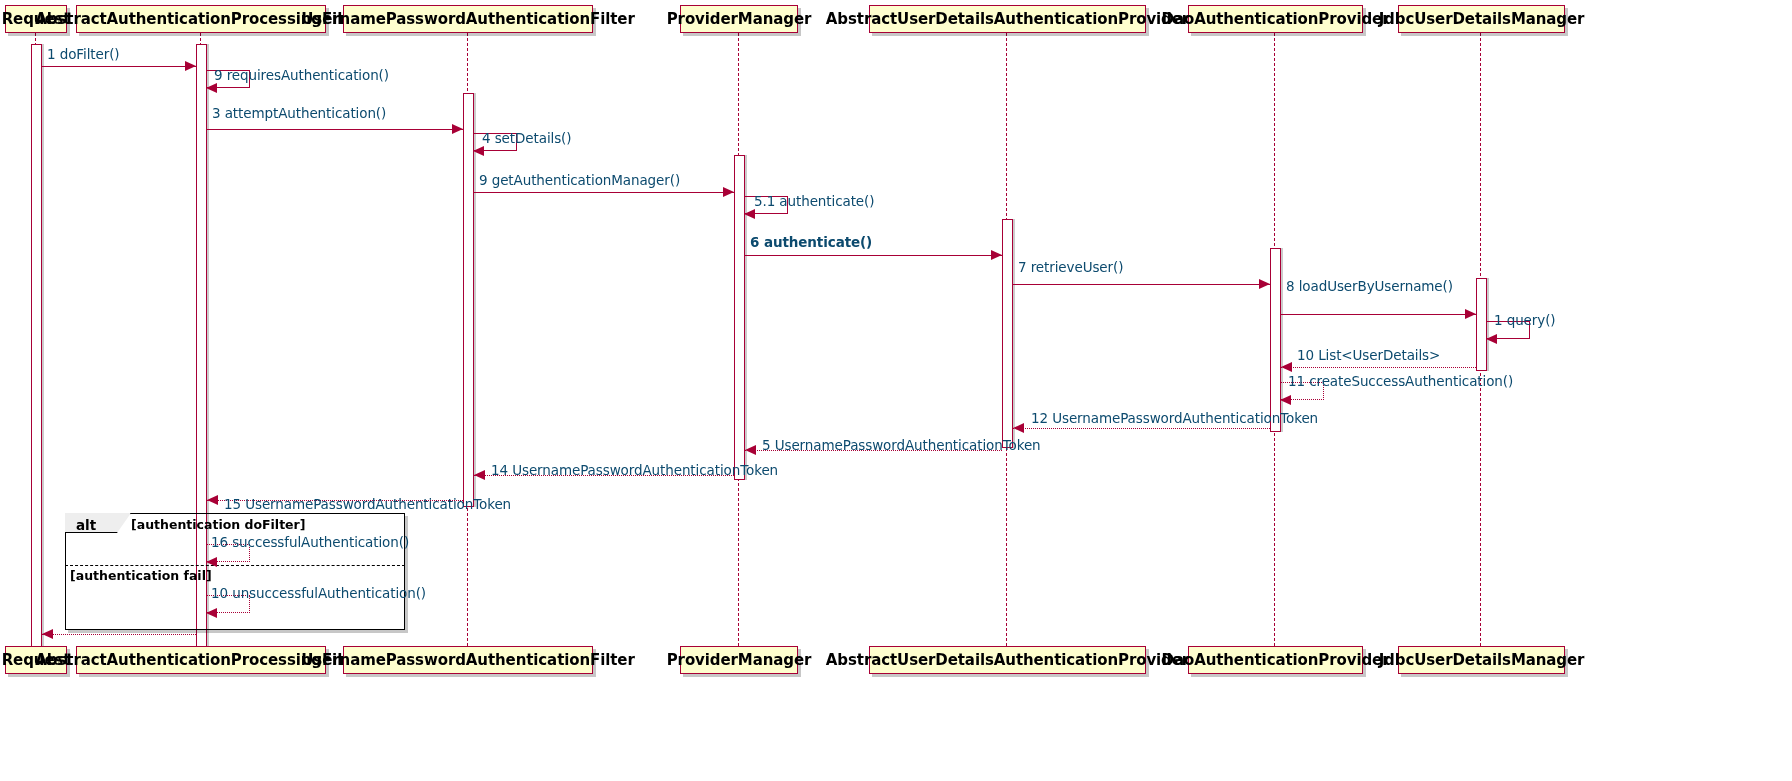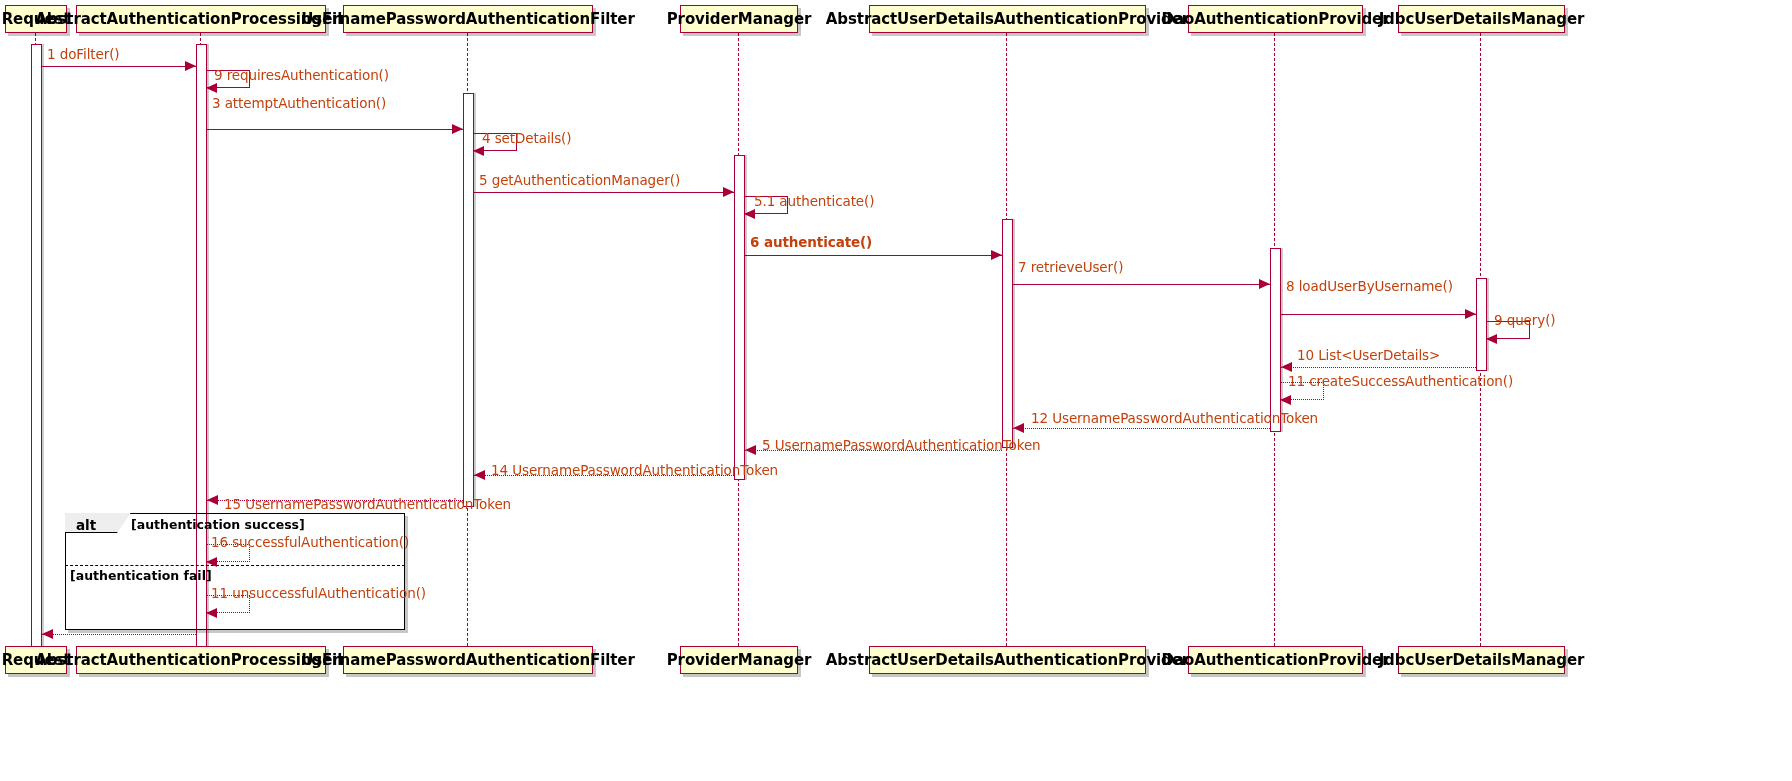--- a/index.html
+++ b/index.html
@@ -71,21 +71,21 @@
     border-left: 11px solid #A80036;
   }
   .arrow.left {
     border-top: 5px solid transparent;
     border-bottom: 5px solid transparent;
     border-right: 11px solid #A80036;
   }
   .msg-label {
     position: absolute;
     font-size: 13.5px;
-    color: #c2410c;
+    color: #0c4a6e;
     white-space: nowrap;
     line-height: 1;
     letter-spacing: -0.1px;
   }
 
   
   .self-msg {
     position: absolute;
     box-sizing: border-box;
     border-top: 1.4px solid #A80036;
@@ -163,53 +163,53 @@
     <div class="participant" style="left: 680px; top: 646px; width: 118px; height: 28px;">ProviderManager</div>
     <div class="participant" style="left: 869px; top: 5px; width: 277px; height: 28px;">AbstractUserDetailsAuthenticationProvider</div>
     <div class="participant" style="left: 869px; top: 646px; width: 277px; height: 28px;">AbstractUserDetailsAuthenticationProvider</div>
     <div class="participant" style="left: 1188px; top: 5px; width: 175px; height: 28px;">DaoAuthenticationProvider</div>
     <div class="participant" style="left: 1188px; top: 646px; width: 175px; height: 28px;">DaoAuthenticationProvider</div>
     <div class="participant" style="left: 1398px; top: 5px; width: 167px; height: 28px;">JdbcUserDetailsManager</div>
     <div class="participant" style="left: 1398px; top: 646px; width: 167px; height: 28px;">JdbcUserDetailsManager</div>
     <div class="alt-box" style="left: 65px; top: 513px; width: 340px; height: 117px;"></div>
     <div class="alt-tab" style="left: 65px; top: 513px; width: 66px; height: 20px; clip-path: polygon(0px 0px, 100% 0px, 78.7879% 100%, 0px 100%);"></div>
     <div class="alt-tab-label" style="left: 76px; top: 519px;">alt</div>
-    <div class="alt-cond" style="left: 131px; top: 519px;">[authentication success]</div>
+    <div class="alt-cond" style="left: 131px; top: 519px;">[authentication doFilter]</div>
     <div class="alt-divider" style="left: 65px; top: 565px; width: 340px;"></div>
     <div class="alt-cond" style="left: 70px; top: 570px;">[authentication fail]</div>
     <div class="msg-line" style="left: 42px; top: 66px; width: 154px;"></div>
     <div class="arrow right" style="left: 185px; top: 61px;"></div>
     <div class="msg-label" style="left: 47px; top: 48px;">1 doFilter()</div>
     <div class="self-msg" style="left: 207px; top: 70px; width: 43px; height: 18px;"></div>
     <div class="arrow left" style="left: 206px; top: 83px;"></div>
     <div class="msg-label" style="left: 214px; top: 69px;">9 requiresAuthentication()</div>
     <div class="msg-line" style="left: 207px; top: 129px; width: 256px;"></div>
     <div class="arrow right" style="left: 452px; top: 124px;"></div>
-    <div class="msg-label" style="left: 212px; top: 97px; text-align: right;">3 attemptAuthentication()</div>
+    <div class="msg-label" style="left: 212px; top: 107px; text-align: right;">3 attemptAuthentication()</div>
     <div class="self-msg" style="left: 474px; top: 133px; width: 43px; height: 18px;"></div>
     <div class="arrow left" style="left: 473px; top: 146px;"></div>
     <div class="msg-label" style="left: 482px; top: 132px;">4 setDetails()</div>
     <div class="msg-line" style="left: 474px; top: 192px; width: 260px;"></div>
     <div class="arrow right" style="left: 723px; top: 187px;"></div>
-    <div class="msg-label" style="left: 479px; top: 174px;">5 getAuthenticationManager()</div>
+    <div class="msg-label" style="left: 479px; top: 174px;">9 getAuthenticationManager()</div>
     <div class="self-msg" style="left: 745px; top: 196px; width: 43px; height: 18px;"></div>
     <div class="arrow left" style="left: 744px; top: 209px;"></div>
     <div class="msg-label" style="left: 754px; top: 195px;">5.1 authenticate()</div>
     <div class="msg-line" style="left: 745px; top: 255px; width: 257px;"></div>
     <div class="arrow right" style="left: 991px; top: 250px;"></div>
     <div class="msg-label" style="left: 750px; top: 236px; font-weight: bold;">6 authenticate()</div>
     <div class="msg-line" style="left: 1013px; top: 284px; width: 257px;"></div>
     <div class="arrow right" style="left: 1259px; top: 279px;"></div>
     <div class="msg-label" style="left: 1018px; top: 261px;">7 retrieveUser()</div>
     <div class="msg-line" style="left: 1281px; top: 314px; width: 195px;"></div>
     <div class="arrow right" style="left: 1465px; top: 309px;"></div>
     <div class="msg-label" style="left: 1286px; top: 280px;">8 loadUserByUsername()</div>
     <div class="self-msg" style="left: 1487px; top: 321px; width: 43px; height: 18px;"></div>
     <div class="arrow left" style="left: 1486px; top: 334px;"></div>
-    <div class="msg-label" style="left: 1494px; top: 314px;">9 query()</div>
+    <div class="msg-label" style="left: 1494px; top: 314px;">1 query()</div>
     <div class="msg-line dotted" style="left: 1281px; top: 367px; width: 195px;"></div>
     <div class="arrow left" style="left: 1281px; top: 362px;"></div>
     <div class="msg-label" style="left: 1297px; top: 349px;">10 List&lt;UserDetails&gt;</div>
     <div class="self-msg dotted" style="left: 1281px; top: 382px; width: 43px; height: 18px;"></div>
     <div class="arrow left" style="left: 1280px; top: 395px;"></div>
     <div class="msg-label" style="left: 1288px; top: 375px;">11 createSuccessAuthentication()</div>
     <div class="msg-line dotted" style="left: 1013px; top: 428px; width: 257px;"></div>
     <div class="arrow left" style="left: 1013px; top: 423px;"></div>
     <div class="msg-label" style="left: 1031px; top: 412px;">12 UsernamePasswordAuthenticationToken</div>
     <div class="msg-line dotted" style="left: 745px; top: 450px; width: 257px;"></div>
@@ -219,16 +219,16 @@
     <div class="arrow left" style="left: 474px; top: 470px;"></div>
     <div class="msg-label" style="left: 491px; top: 464px;">14 UsernamePasswordAuthenticationToken</div>
     <div class="msg-line dotted" style="left: 207px; top: 500px; width: 256px;"></div>
     <div class="arrow left" style="left: 207px; top: 495px;"></div>
     <div class="msg-label" style="left: 224px; top: 498px;">15 UsernamePasswordAuthenticationToken</div>
     <div class="self-msg dotted" style="left: 207px; top: 544px; width: 43px; height: 18px;"></div>
     <div class="arrow left" style="left: 206px; top: 557px;"></div>
     <div class="msg-label" style="left: 211px; top: 536px;">16 successfulAuthentication()</div>
     <div class="self-msg dotted" style="left: 207px; top: 595px; width: 43px; height: 18px;"></div>
     <div class="arrow left" style="left: 206px; top: 608px;"></div>
-    <div class="msg-label" style="left: 211px; top: 587px;">11 unsuccessfulAuthentication()</div>
+    <div class="msg-label" style="left: 211px; top: 587px;">10 unsuccessfulAuthentication()</div>
     <div class="msg-line dotted" style="left: 42px; top: 634px; width: 154px;"></div>
     <div class="arrow left" style="left: 42px; top: 629px;"></div>
   </div>
 
 </body></html>

